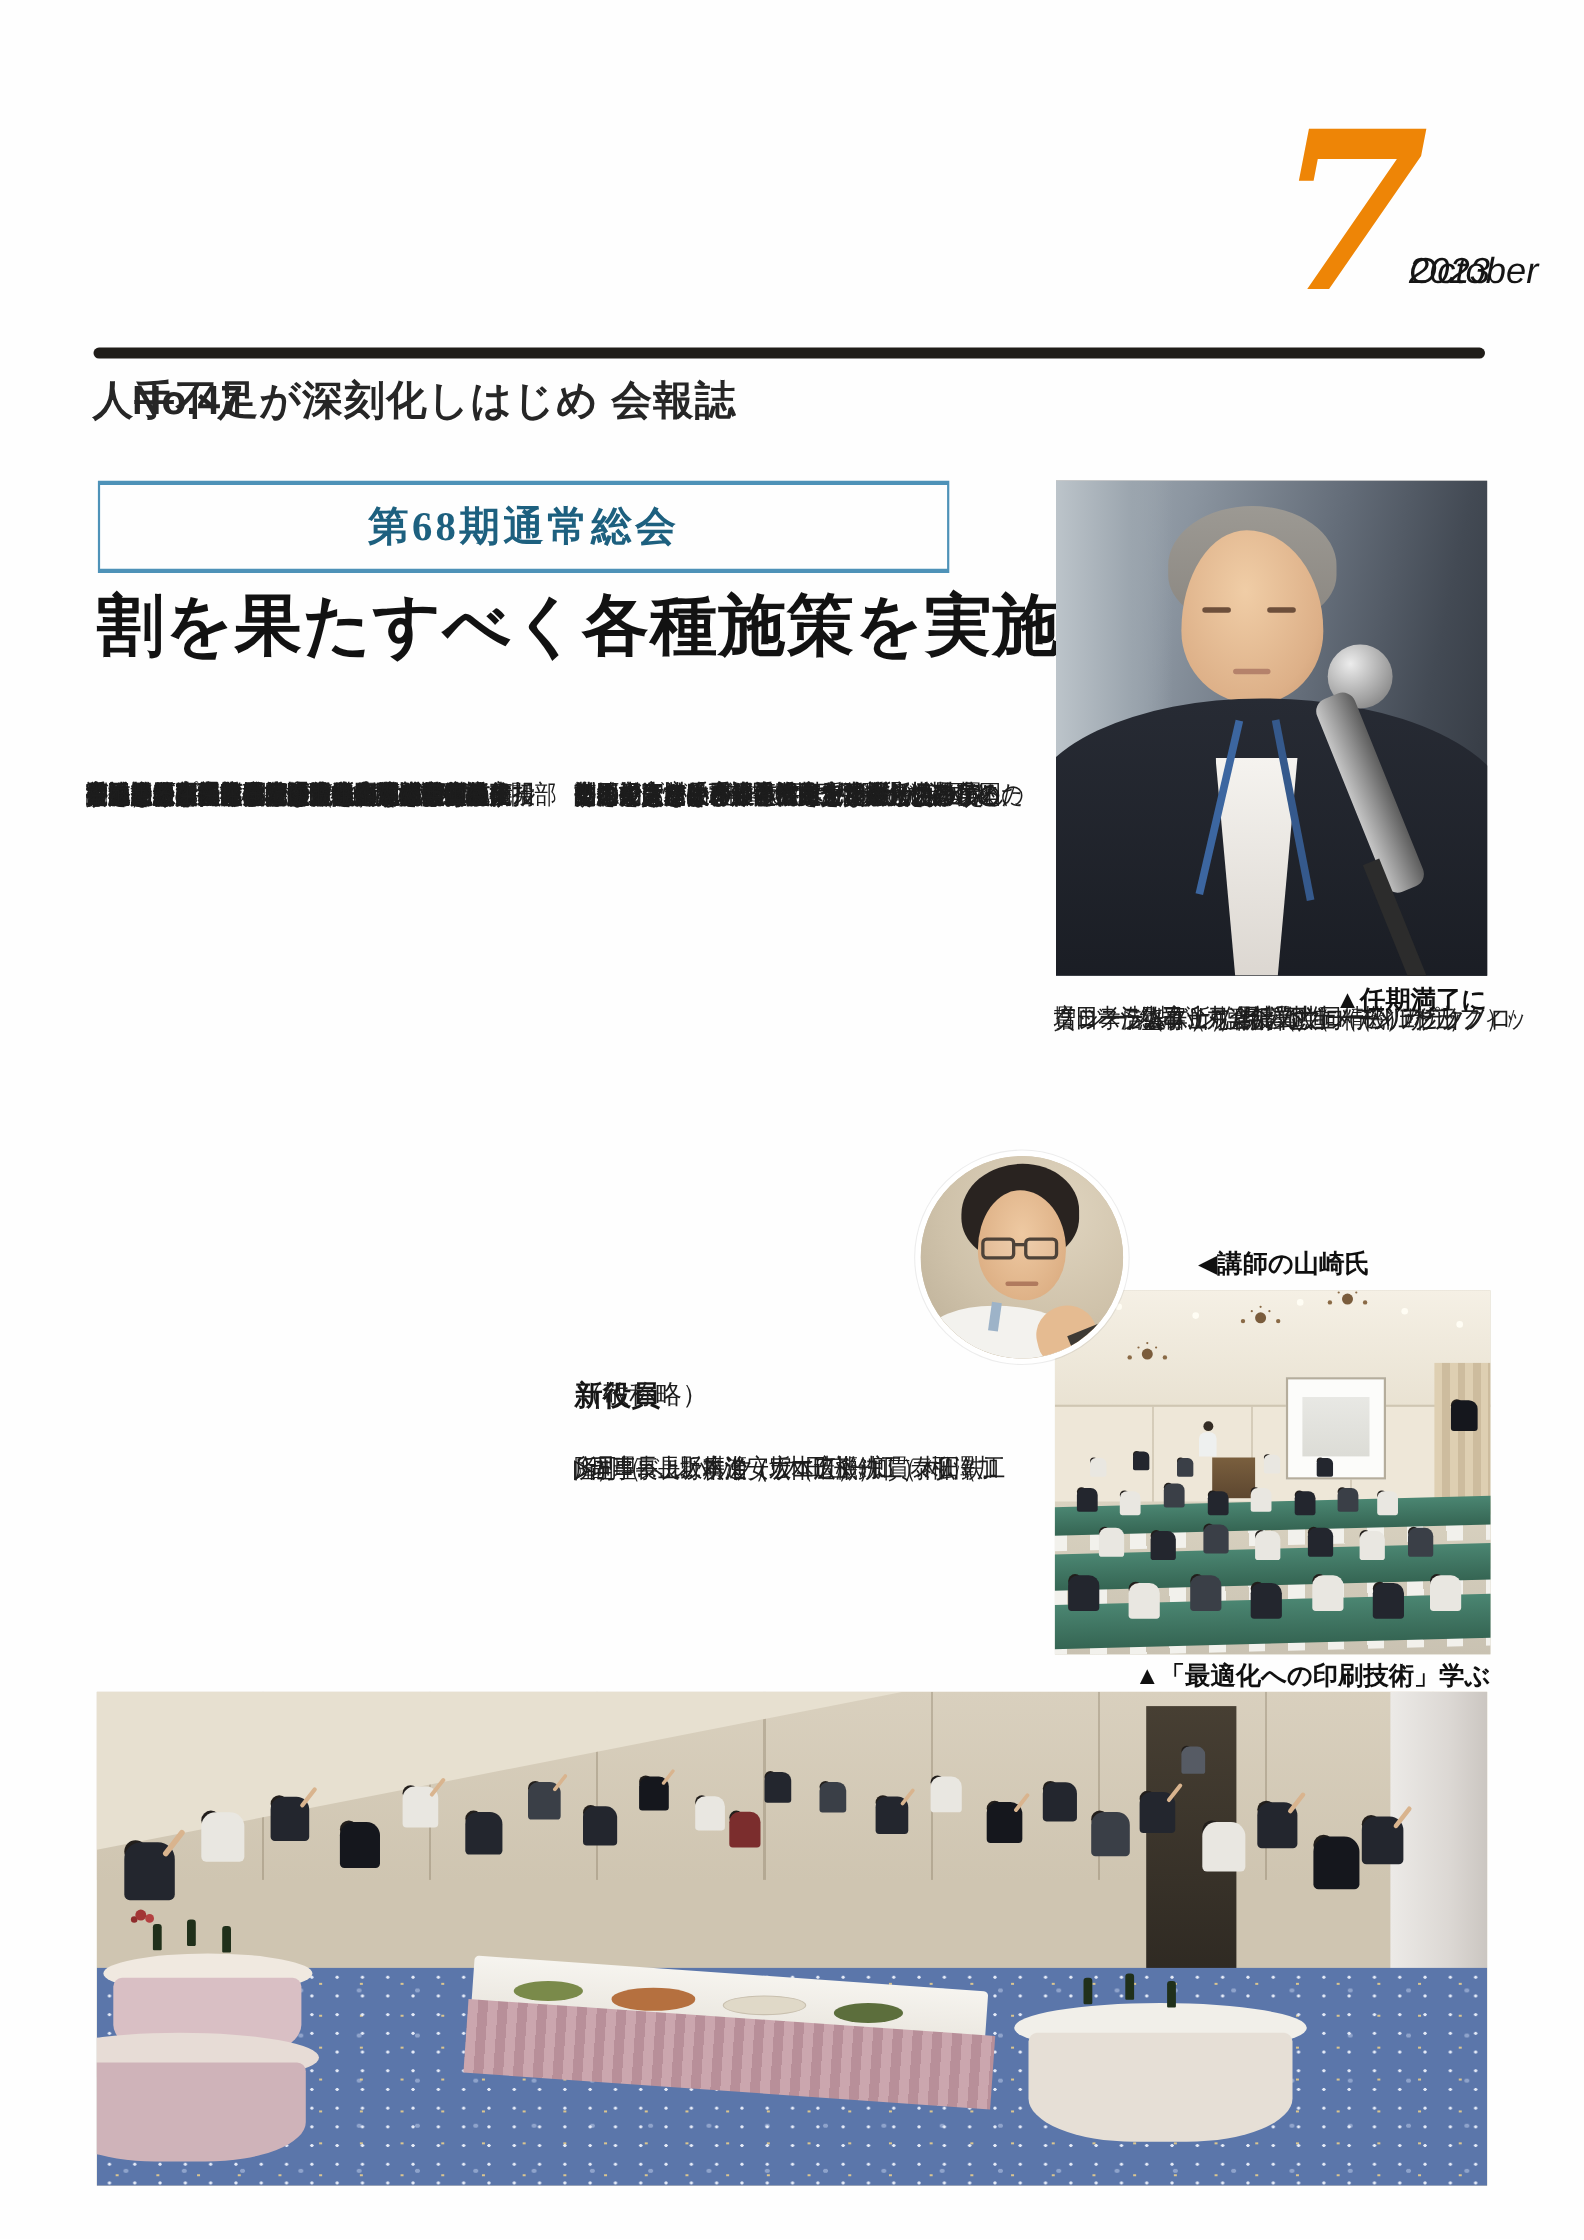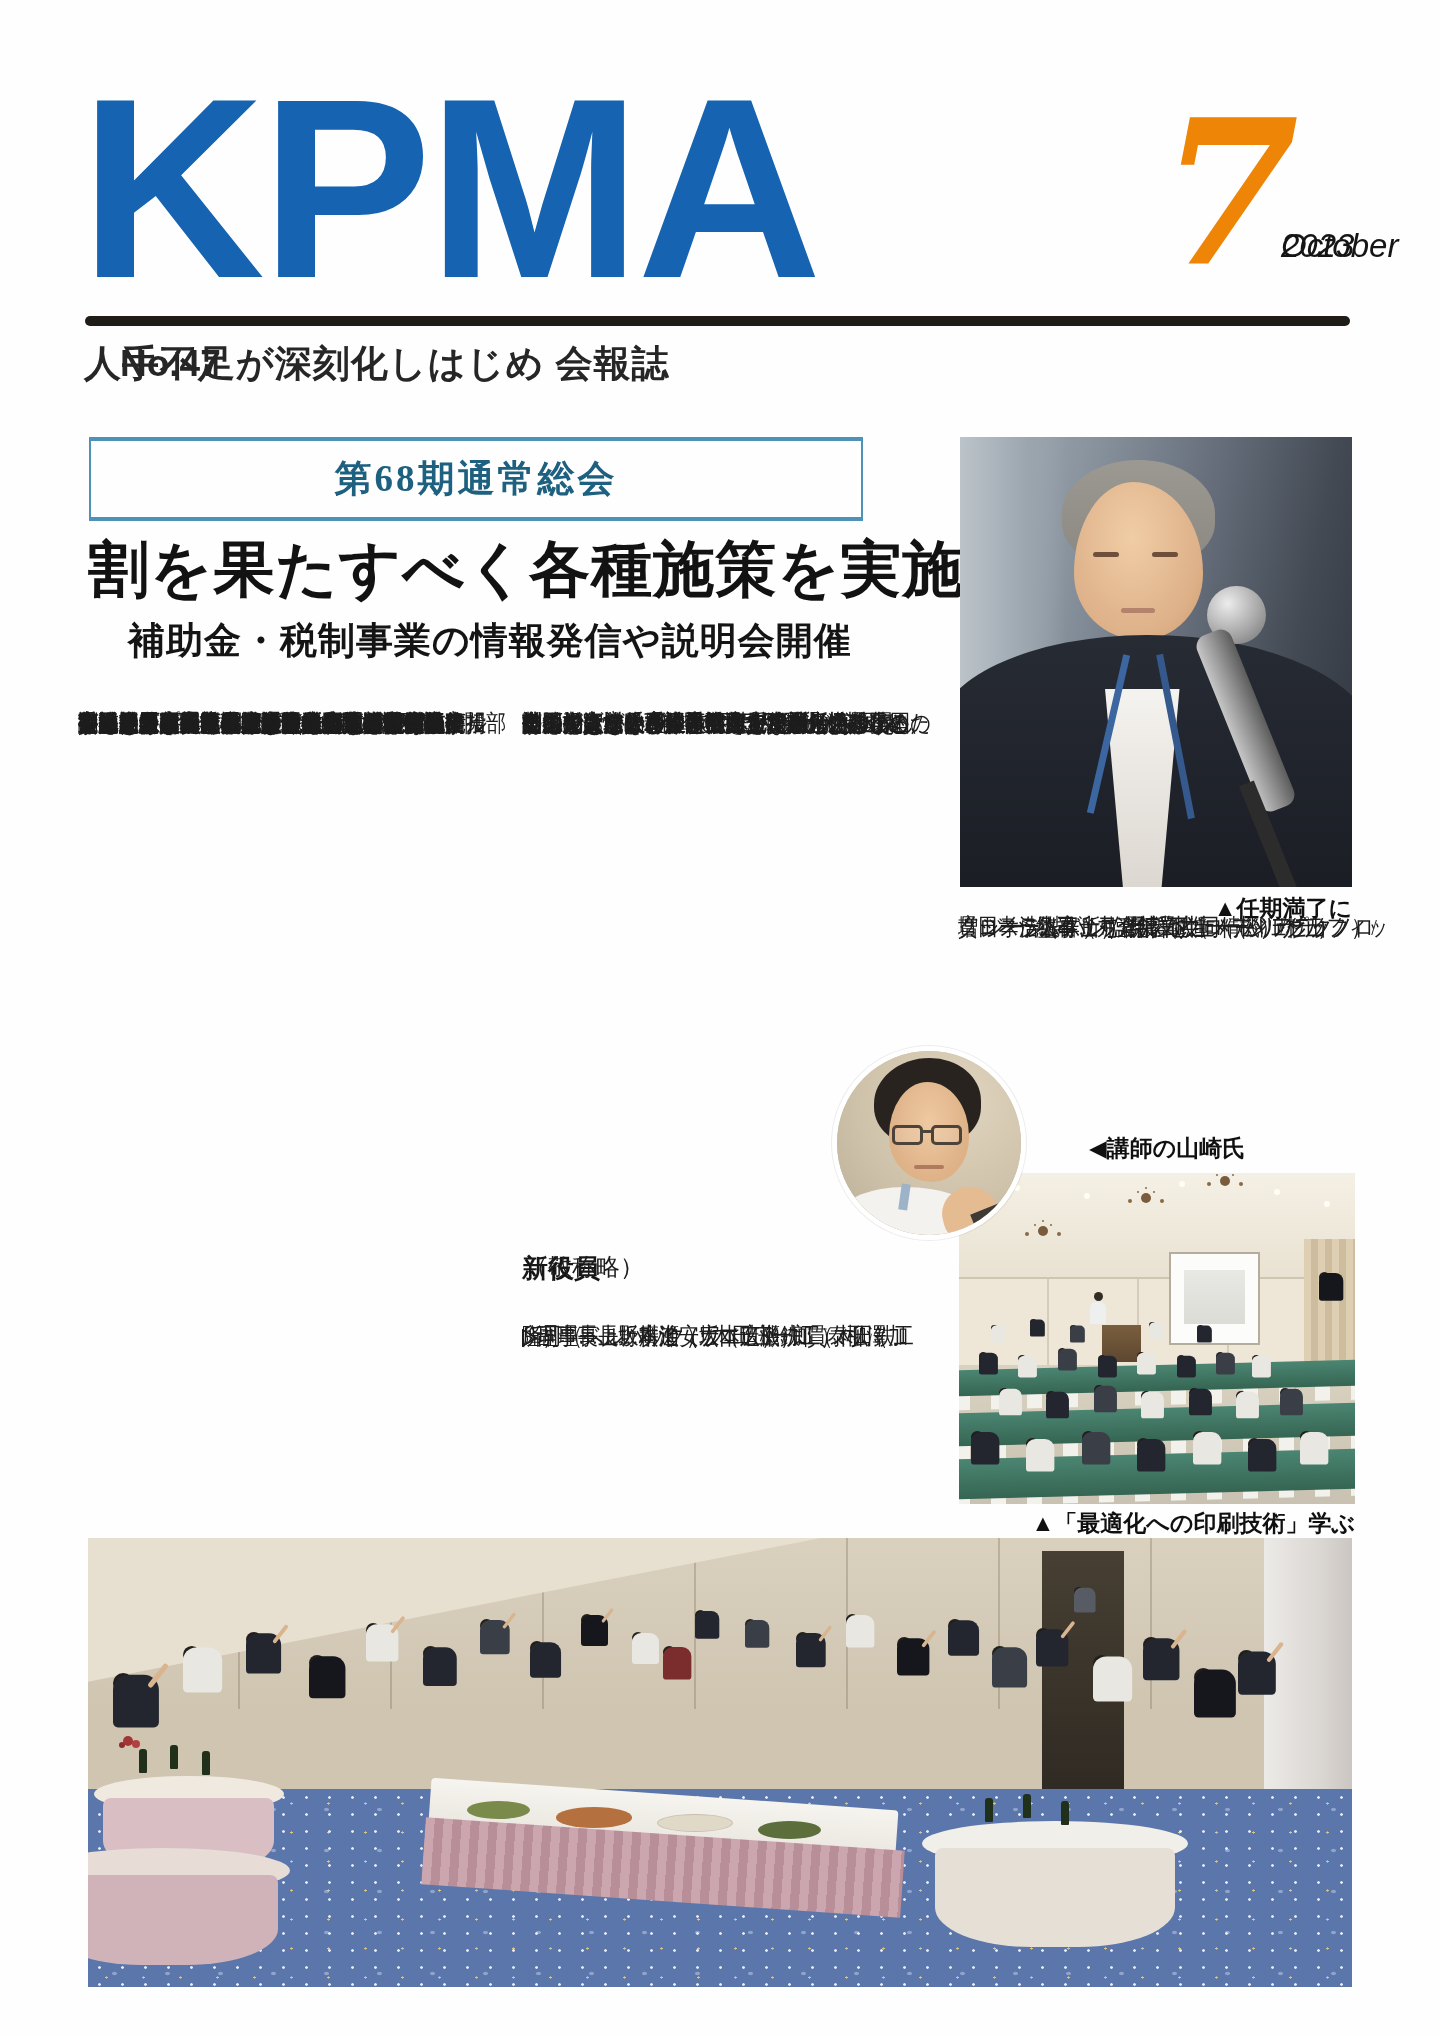--- a/index.html
+++ b/index.html
@@ -155,37 +155,35 @@
   .fig{z-index:3;transform-origin:top center;}
   .fig .fh{position:static;width:12px;height:12px;background:#221e1b;border-radius:50%;margin:0 auto;}
   .fig .fb{position:static;width:27px;height:31px;border-radius:9px 9px 3px 3px;margin:1px auto 0;}
   .fig .fa{position:absolute;left:25px;top:-7px;width:3px;height:17px;background:#d9b48e;transform:rotate(38deg);border-radius:2px;}
 </style>
 </head>
 <body>
 
 <div id="page">
 
-  <div class="logo">KPMA</div>
   <div class="issue-num">7</div>
   <div class="issue-date">
     <div>2023</div>
     <div>October</div>
   </div>
   <div class="mast-rule"></div>
   <div class="orgline">
     <span>人手不足が深刻化しはじめ 会報誌</span>
       <span class="no">No.47</span>
   </div>
 
   <div class="kicker-box">
     <span>第68期通常総会</span>
   </div>
   <h1 class="headline">割を果たすべく各種施策を実施</h1>
-  <h2 class="subheadline">補助金・税制事業の情報発信や説明会開催</h2>
 
   <div class="bodycol" id="col1">
       <div class="tline">　近畿印刷産業機材協同組合（坂本進理</div>
       <div class="tline">事長）は6月8日、大阪・中央区のKKRホテル</div>
       <div class="tline">大阪において第68期通常総会を開催。議案</div>
       <div class="tline">すべて原案通り承認可決され、任期満了に</div>
       <div class="tline">ともなう役員改選では、坂本理事長の再任</div>
       <div class="tline">が決議された。</div>
       <div class="tline">　同協組の新年度は、連携組織としての役</div>
       <div class="tline">割を果たすべく各種施策を実施。具体的に</div>

